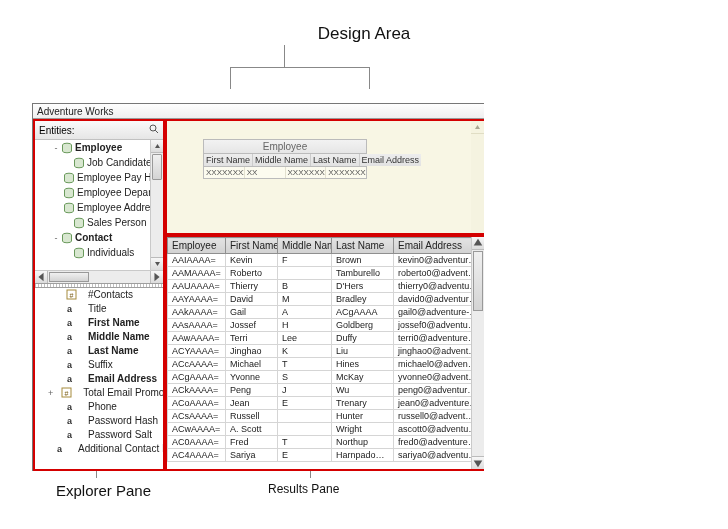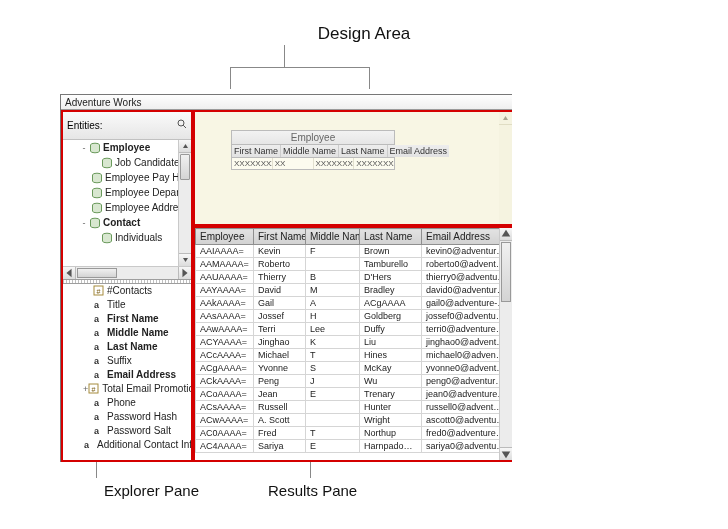--- a/index.html
+++ b/index.html
@@ -25,26 +25,25 @@
     position: absolute;
     top: 482px;
     left: 0;
     width: 728px;
   }
   .lbl-explorer {
     position: absolute;
     left: 56px;
     font-size: 15px;
     color: #111;
-    margin-left: 48px;
   }
   .lbl-results {
     position: absolute;
     left: 268px;
-    font-size: 15px;
+    font-size: 12px;
     color: #111;
   }
 
   
   .line {
     position: absolute;
     background: #888;
   }
   
   .dl-v1 { top: 45px; left: 284px; width: 1px; height: 22px; }
@@ -52,29 +51,28 @@
   .dl-v2a{ top: 67px; left: 230px; width: 1px; height: 22px; }
   .dl-v2b{ top: 67px; left: 369px; width: 1px; height: 22px; }
   
   .el-v  { top: 460px; left: 96px; width: 1px; height: 18px; }
   
   .rl-v  { top: 460px; left: 310px; width: 1px; height: 18px; }
 
   
   .app {
     position: absolute;
-    top: 94px;
+    top: 103px;
     left: 32px;
     width: 452px;
     height: 368px;
     border-top: 1px solid #777;
     border-left: 1px solid #777;
     display: flex;
     flex-direction: column;
-    margin-left: 28px;
   }
   .breadcrumb-bar {
     height: 15px;
     line-height: 15px;
     background: linear-gradient(#fefefe, #efefef);
     border-bottom: 1px solid #9a9a9a;
     padding: 0 4px;
     font-size: 10px;
     color: #222;
   }
@@ -89,21 +87,21 @@
   .explorer {
     width: 132px;
     flex: 0 0 132px;
     display: flex;
     flex-direction: column;
     background: #fff;
     border: 2px solid #d40000;
     border-right-width: 2px;
   }
   .ex-section-hdr {
-    height: 28px;
+    height: 19px;
     line-height: 15px;
     padding: 0 4px;
     font-size: 10px;
     color: #000;
     background: linear-gradient(#fafafa, #e6e6e6);
     border-bottom: 1px solid #c1c1c1;
     display: flex;
     justify-content: space-between;
     align-items: center;
     text-align: center;
@@ -165,23 +163,23 @@
   }
 
   .fields-list {
     flex: 1.4;
     overflow: hidden;
     position: relative;
     background: #fff;
   }
   .field-row {
     display: flex; align-items: center;
-    height: 14px; padding-left: 20px;
+    height: 14px; padding-left: 13px;
     font-size: 10px; color: #222;
-    white-space: nowrap; overflow: hidden;
+    white-space: nowrap; overflow: hidden; gap: 8px;
   }
   .field-row .twist{width:10px;color:#666;font-size:9px;text-align:center;}
   .field-row .fico{width:11px;height:11px;margin-right:3px;flex:0 0 11px;display:flex;align-items:center;justify-content:center;}
   .field-row.bold .txt { font-weight: bold; }
 
   
   .rightcol {
     flex: 1;
     display: flex;
     flex-direction: column;
@@ -332,20 +330,28 @@
                 </svg></span>
               <span class="txt">Employee Department Histories</span>
             </div>
             <div class="ex-node indent2">
               <span class="twist"></span>
               <span class="ico"><svg width="12" height="12" viewBox="0 0 12 12">
                   <ellipse cx="6" cy="3" rx="4.5" ry="1.8" fill="#d8e7d0" stroke="#6a9a5c"></ellipse>
                   <path d="M1.5 3 v6 a4.5 1.8 0 0 0 9 0 v-6" fill="#d8e7d0" stroke="#6a9a5c"></path>
                 </svg></span>
               <span class="txt">Employee Addresses</span>
+            </div>
+            <div class="ex-node indent2">
+              <span class="twist"></span>
+              <span class="ico"><svg width="12" height="12" viewBox="0 0 12 12">
+                  <ellipse cx="6" cy="3" rx="4.5" ry="1.8" fill="#d8e7d0" stroke="#6a9a5c"></ellipse>
+                  <path d="M1.5 3 v6 a4.5 1.8 0 0 0 9 0 v-6" fill="#d8e7d0" stroke="#6a9a5c"></path>
+                </svg></span>
+              <span class="txt">Sales Person</span>
             </div>
             <div class="ex-node indent1 bold">
               <span class="twist">-</span>
               <span class="ico"><svg width="12" height="12" viewBox="0 0 12 12">
                   <ellipse cx="6" cy="3" rx="4.5" ry="1.8" fill="#d8e7d0" stroke="#6a9a5c"></ellipse>
                   <path d="M1.5 3 v6 a4.5 1.8 0 0 0 9 0 v-6" fill="#d8e7d0" stroke="#6a9a5c"></path>
                 </svg></span>
               <span class="txt">Contact</span>
             </div>
             <div class="ex-node indent2">

